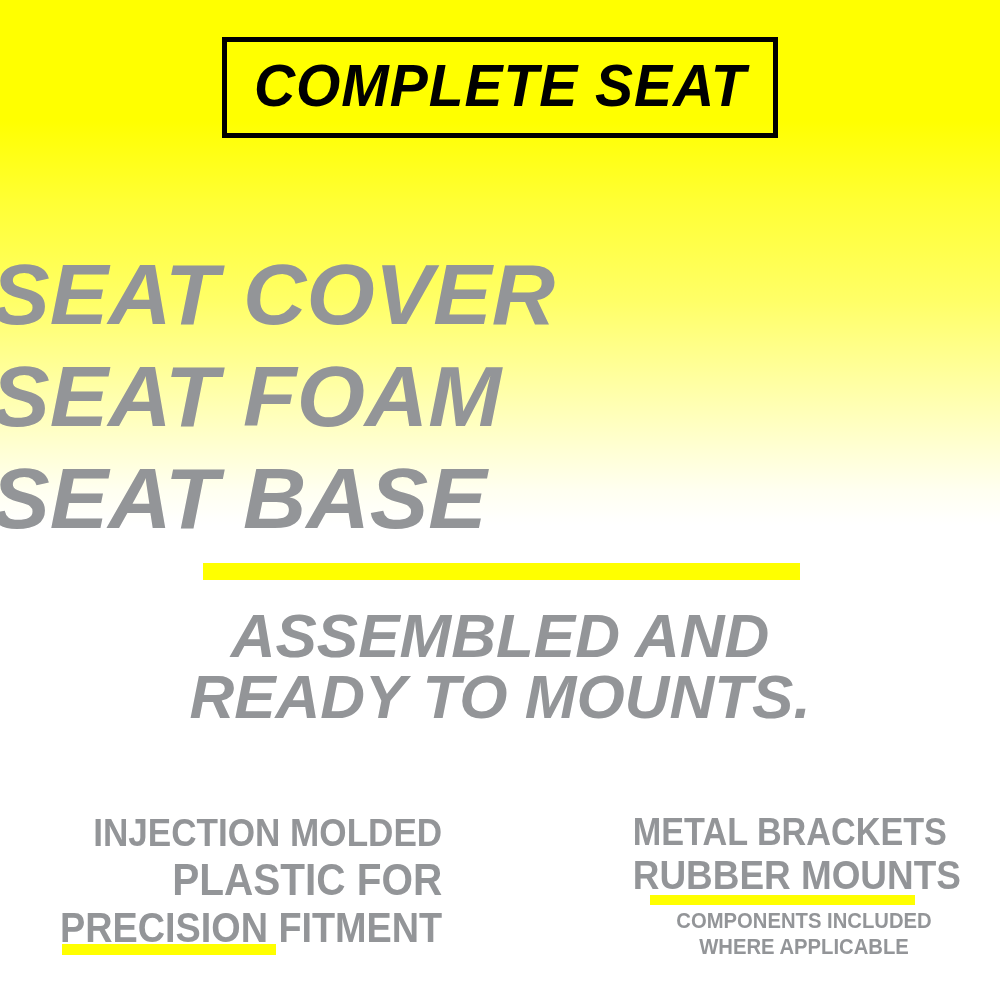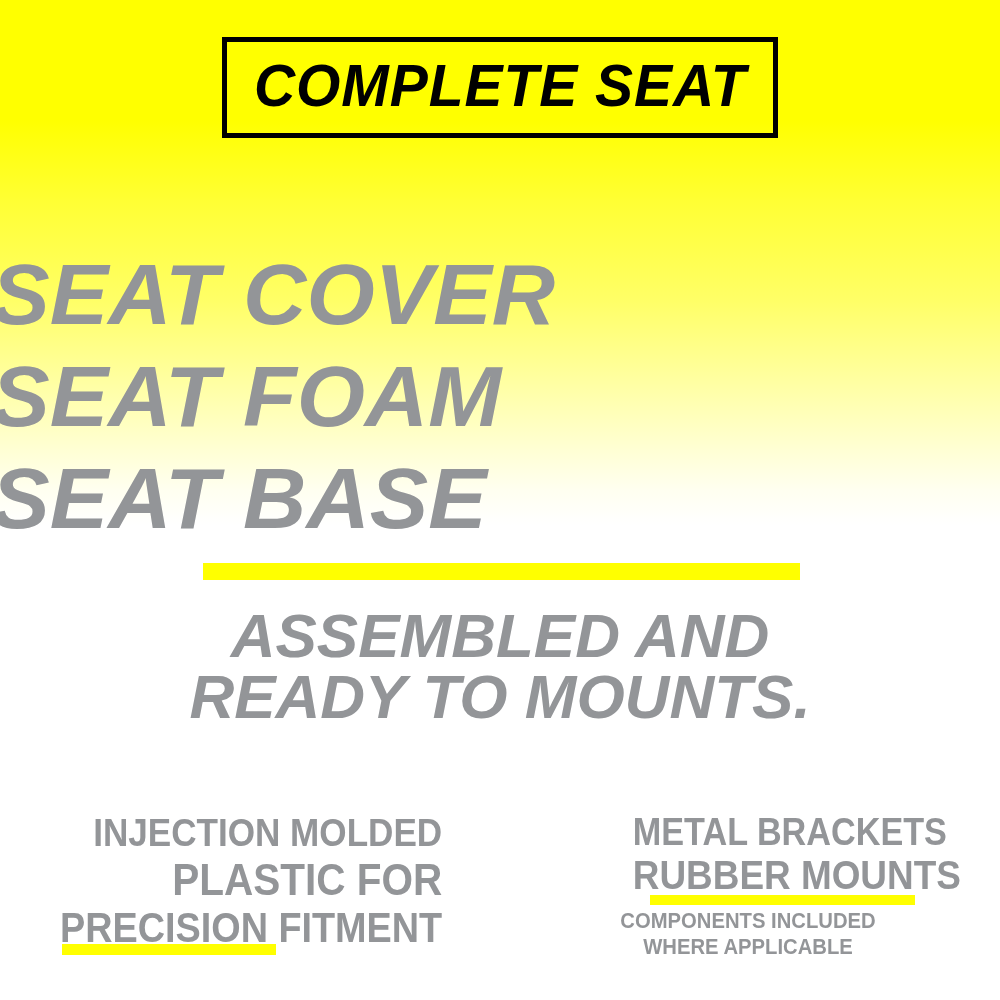--- a/index.html
+++ b/index.html
@@ -173,21 +173,21 @@
     position: absolute;
     left: 650px;
     top: 895px;
     width: 265px;
     height: 10px;
     background: #ffff00;
   }
 
   .caption-stack {
     position: absolute;
-    left: 580px;
+    left: 636px;
     top: 908px;
     width: 336px;
     text-align: center;
   }
   .caption-line {
     font-family: "Liberation Sans", sans-serif;
     font-weight: bold;
     font-size: 22px;
     line-height: 26px;
     color: #939598;

